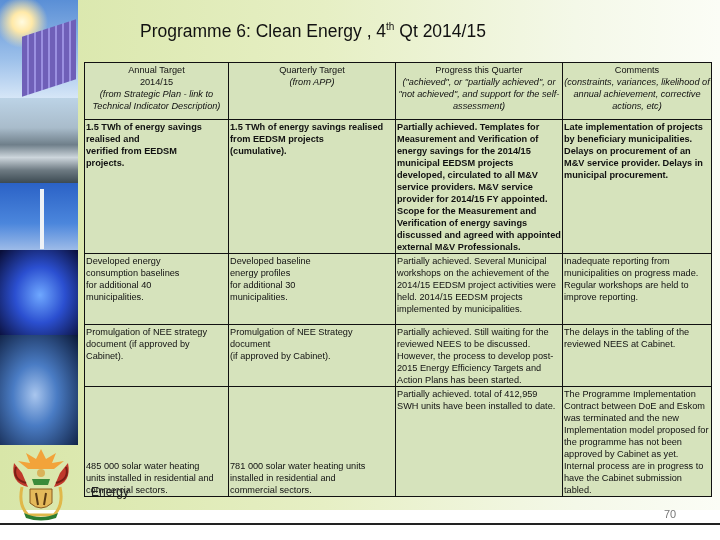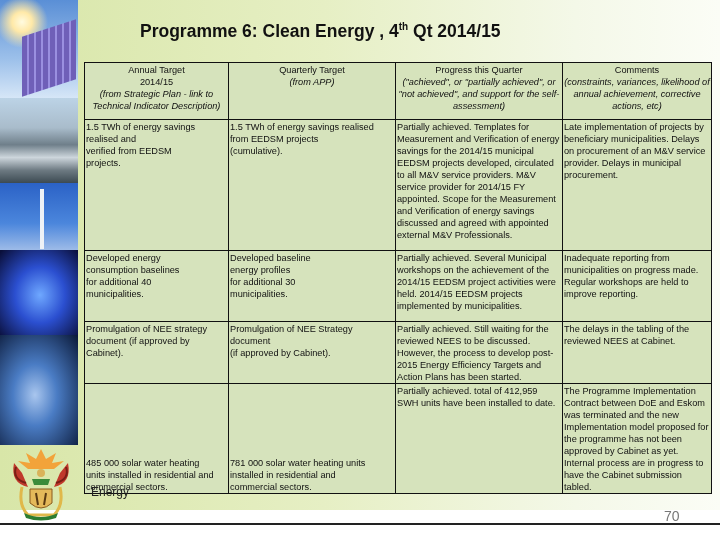--- a/index.html
+++ b/index.html
@@ -14,36 +14,36 @@
         radial-gradient(circle at 22px 22px,#fffbe0 0,#ffe9a8 10px,rgba(170,200,240,0) 26px),
         linear-gradient(180deg,#5a8fd6 0%,#9cc0ea 60%,#d6e6f7 100%); }
   .p1 .panel { position:absolute; left:22px; top:28px; width:54px; height:60px;
         background:repeating-linear-gradient(90deg,#6f5fb8 0 5px,#9a8fe0 5px 7px);
         transform:skewY(-18deg); }
   .p2 { top:98px; height:85px; background:linear-gradient(180deg,#bcd3e6 0%,#a9bccb 35%,#6f7f8a 55%,#cdd6dc 70%,#6d7a82 85%,#3c4a52 100%); }
   .p3 { top:183px; height:67px; background:linear-gradient(180deg,#2b62c6 0%,#4b86dc 60%,#9dbbe8 100%); }
   .p3 .tower { position:absolute; left:40px; top:6px; width:4px; height:60px; background:#eef2f6; }
   .p4 { top:250px; height:85px; background:radial-gradient(ellipse at 40px 45px,#6fa8ff 0,#2b4fd0 25px,#0a0f3a 55px); }
   .p5 { top:335px; height:110px; background:radial-gradient(ellipse at 35px 60px,#a9c6ee 0,#4a7cc4 22px,#0b1a3a 60px); }
-  .title { position:absolute; left:140px; top:21px; font-size:17.5px; font-weight:bold; color:#111; white-space:nowrap; letter-spacing:0px; }
+  .title { position:absolute; left:140px; top:21px; font-size:17.5px; font-weight:normal; color:#111; white-space:nowrap; letter-spacing:0px; }
   .title sup { font-size:10px; vertical-align:7px; }
   table.grid { position:absolute; left:84px; top:62px; width:627px; border-collapse:collapse; table-layout:fixed; }
   table.grid td, table.grid th { border:1px solid #111; background:#d6e3bc; vertical-align:top;
         font-size:9.2px; line-height:12px; color:#111; padding:1px 1px 0 1px; overflow:hidden; }
   table.grid th { font-weight:normal; text-align:center; }
   .it { font-style:italic; display:block; }
   .hd { display:block; }
   .bot { vertical-align:bottom !important; }
-  .r0 { height:57px; } .r1 { height:131px; } .r2 { height:71px; } .r3 { height:59px; } .r4 { height:106px; }
+  .r0 { height:57px; } .r1 { height:131px;font-weight:bold; } .r2 { height:71px; } .r3 { height:59px; } .r4 { height:106px; }
   .pre { white-space:pre-line; }
   .crest { position:absolute; left:8px; top:443px; width:66px; height:80px; }
   .dept { position:absolute; left:91px; top:486px; font-size:12px; color:#222; line-height:13px; }
   .dept .small { color:#555; font-size:11px; height:9px; overflow:hidden; display:block; margin-top:-4px; }
   .dept .country { font-weight:bold; font-size:12.5px; letter-spacing:0.2px; }
-  .page-num { position:absolute; left:664px; top:508px; font-size:14px; color:#777; }
+  .page-num { position:absolute; left:664px; top:508px; font-size:11px; color:#777; }
 </style>
 </head>
 <body>
 
 <div class="bg"></div>
 
 <div class="strip">
   <div class="p1">
       <span class="panel"></span>
     </div>

